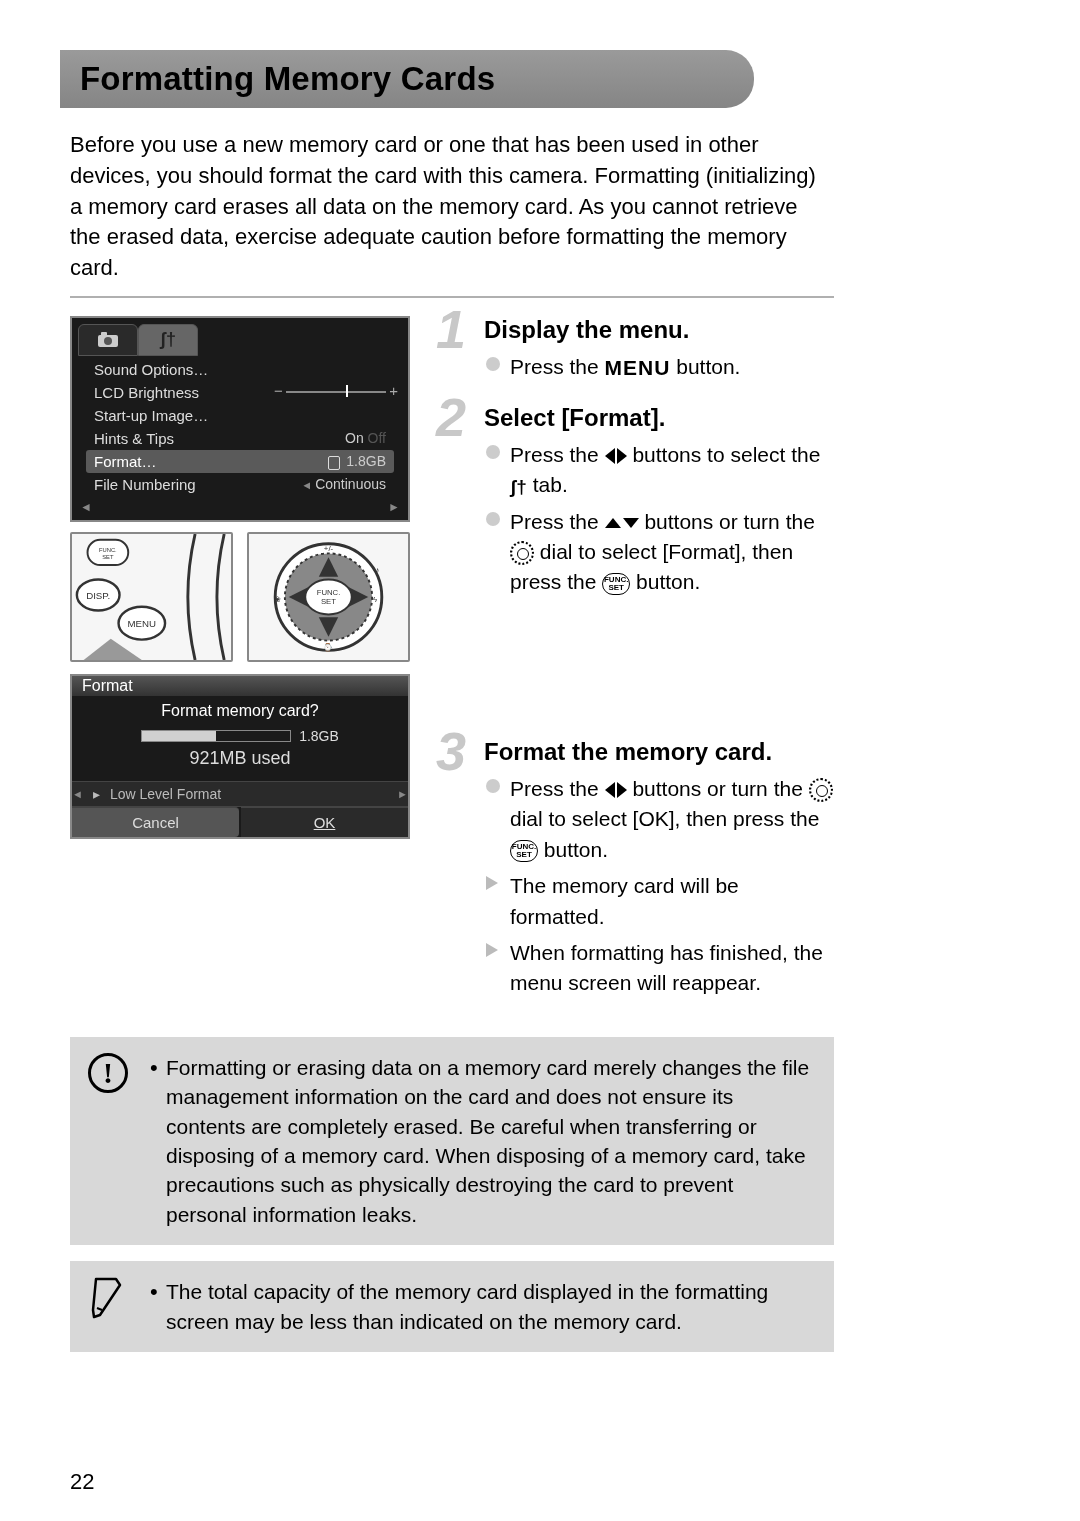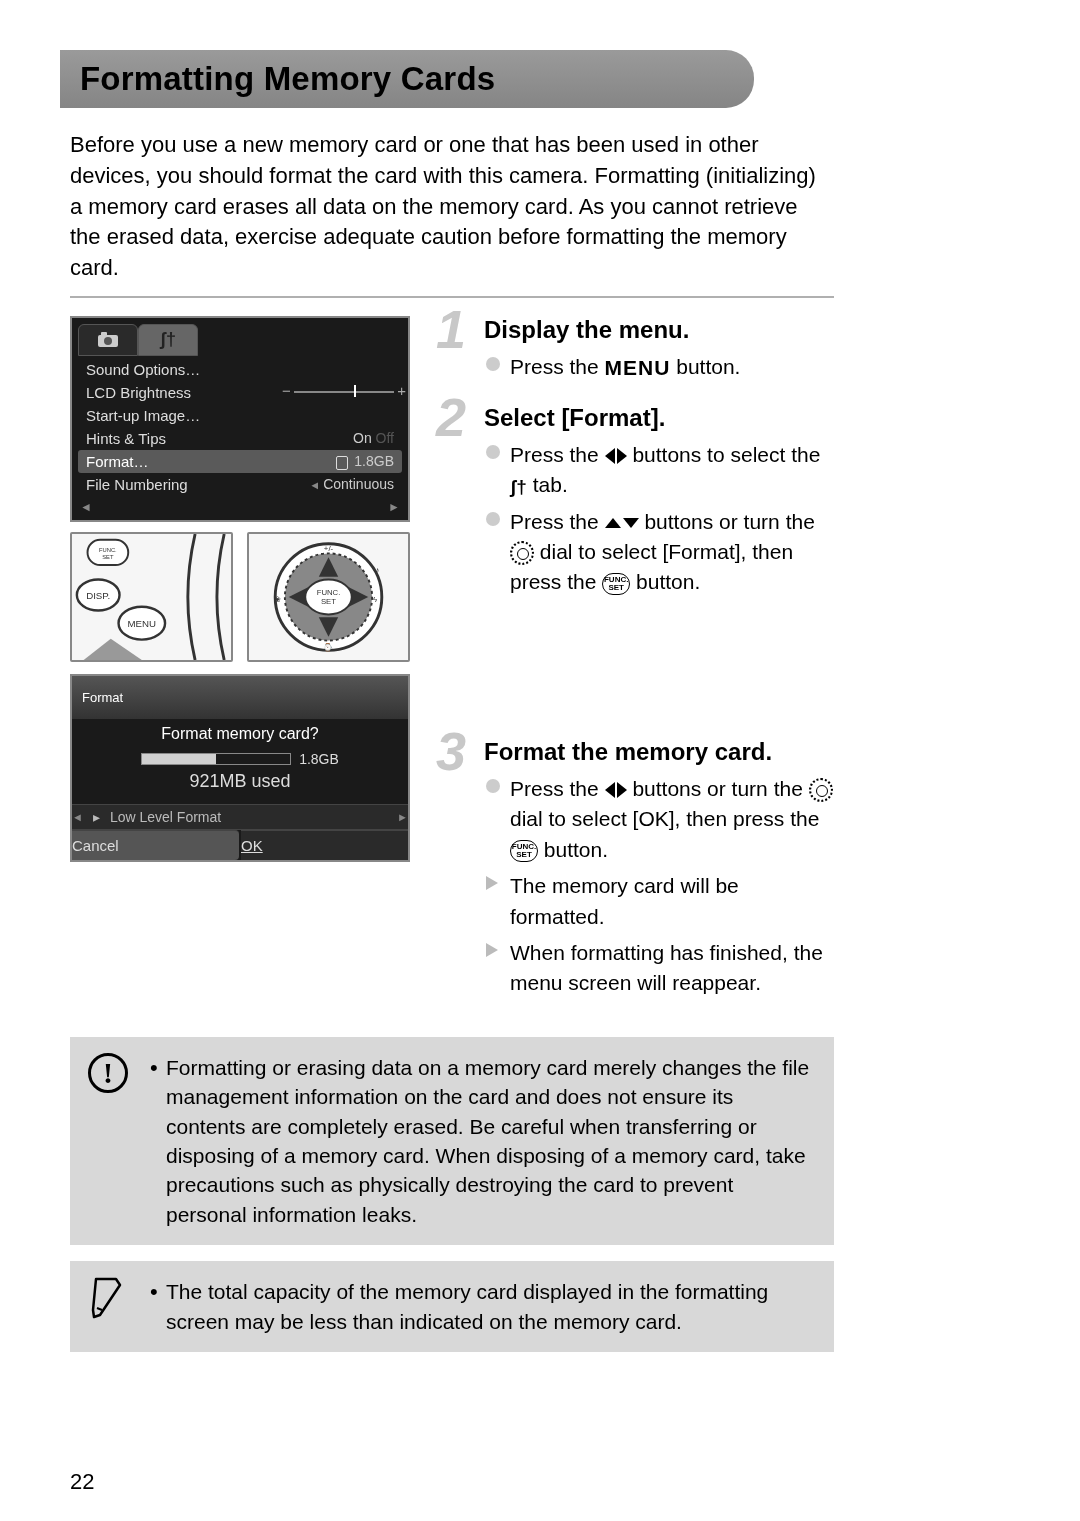--- a/index.html
+++ b/index.html
@@ -76,21 +76,21 @@
     align-items: center;
     justify-content: center;
     font-size: 18px;
     color: #aaa;
   }
   .cam-tab.active {
     background: #666;
     color: #222;
   }
   .cam-rows {
-    padding: 2px 6px;
+    padding: 2px 14px;
   }
   .cam-row {
     display: flex;
     justify-content: space-between;
     align-items: center;
     padding: 3px 8px;
     font-size: 15px;
     color: #ddd;
     border-radius: 3px;
   }
@@ -138,22 +138,22 @@
     border: 2px solid #888;
     background: #f6f6f6;
     position: relative;
     overflow: hidden;
     border-radius: 2px;
   }
   .illus svg { width: 100%; height: 100%; }
   
   .cam-screen.dialog .dlg-title {
     background: linear-gradient(#555,#333);
-    padding: 14px 10px;
-    font-size: 13px;
+    padding: 1px 10px;
+    font-size: 16px;
   }
   .dlg-body {
     padding: 6px 10px 2px 10px;
     text-align: center;
   }
   .dlg-q { margin-bottom: 8px; }
   .dlg-bar-row {
     display: flex;
     align-items: center;
     gap: 8px;
@@ -181,20 +181,21 @@
     border-bottom: 1px solid #444;
     font-size: 14px;
     color: #bbb;
   }
   .dlg-llf .tri-left, .dlg-llf .tri-right { color:#888; font-size: 11px; }
   .dlg-btns {
     display: flex;
   }
   .dlg-btn {
     flex: 1;
+    text-align: center;
     padding: 6px 0;
     font-size: 15px;
     color: #ddd;
     border-top: 1px solid #444;
   }
   .dlg-btn.cancel {
     background: #555;
     border-radius: 0 4px 4px 0;
     margin-right: 2px;
   }

